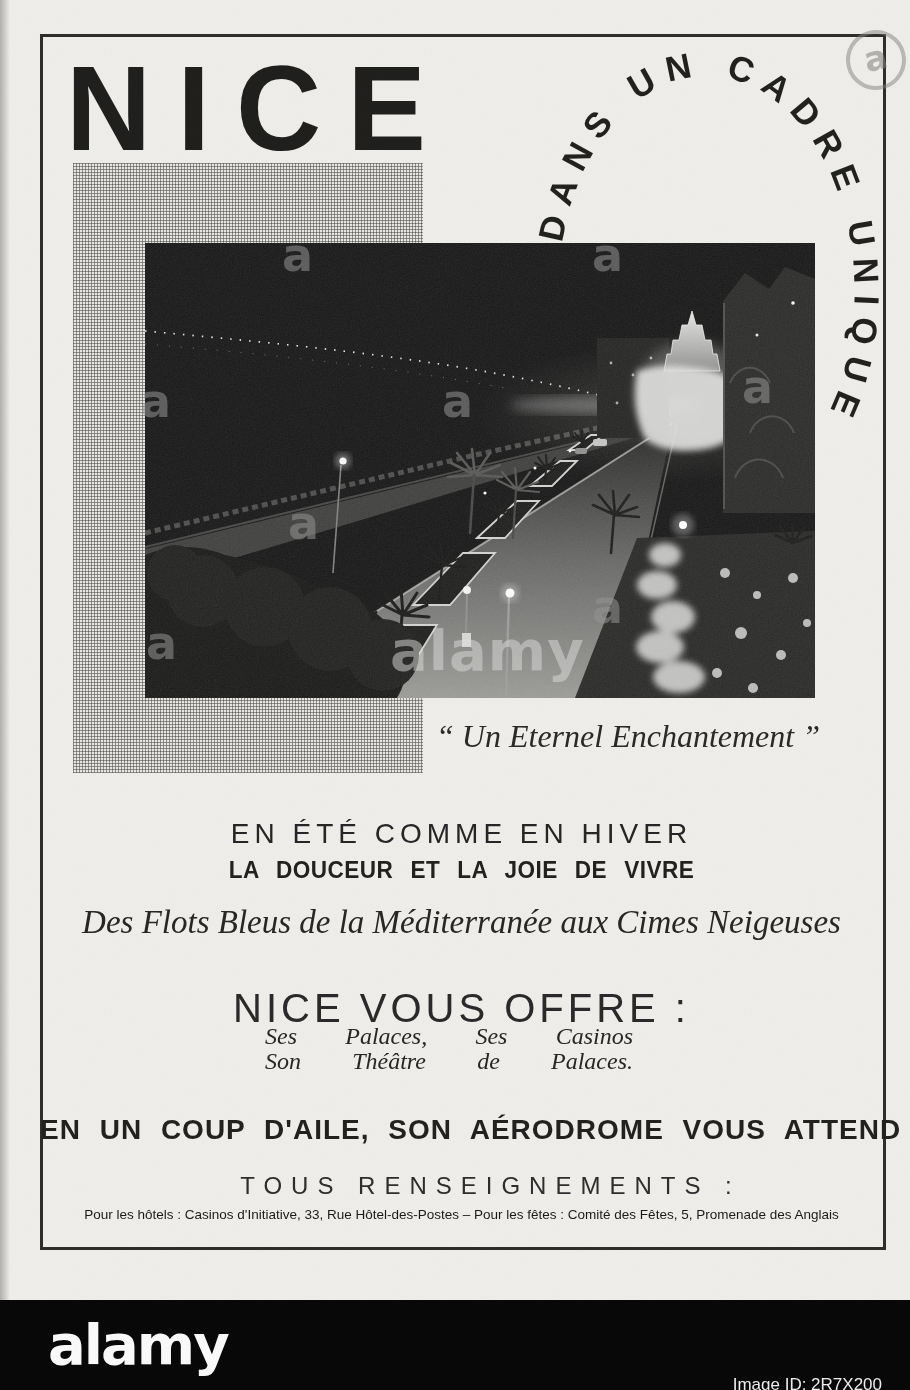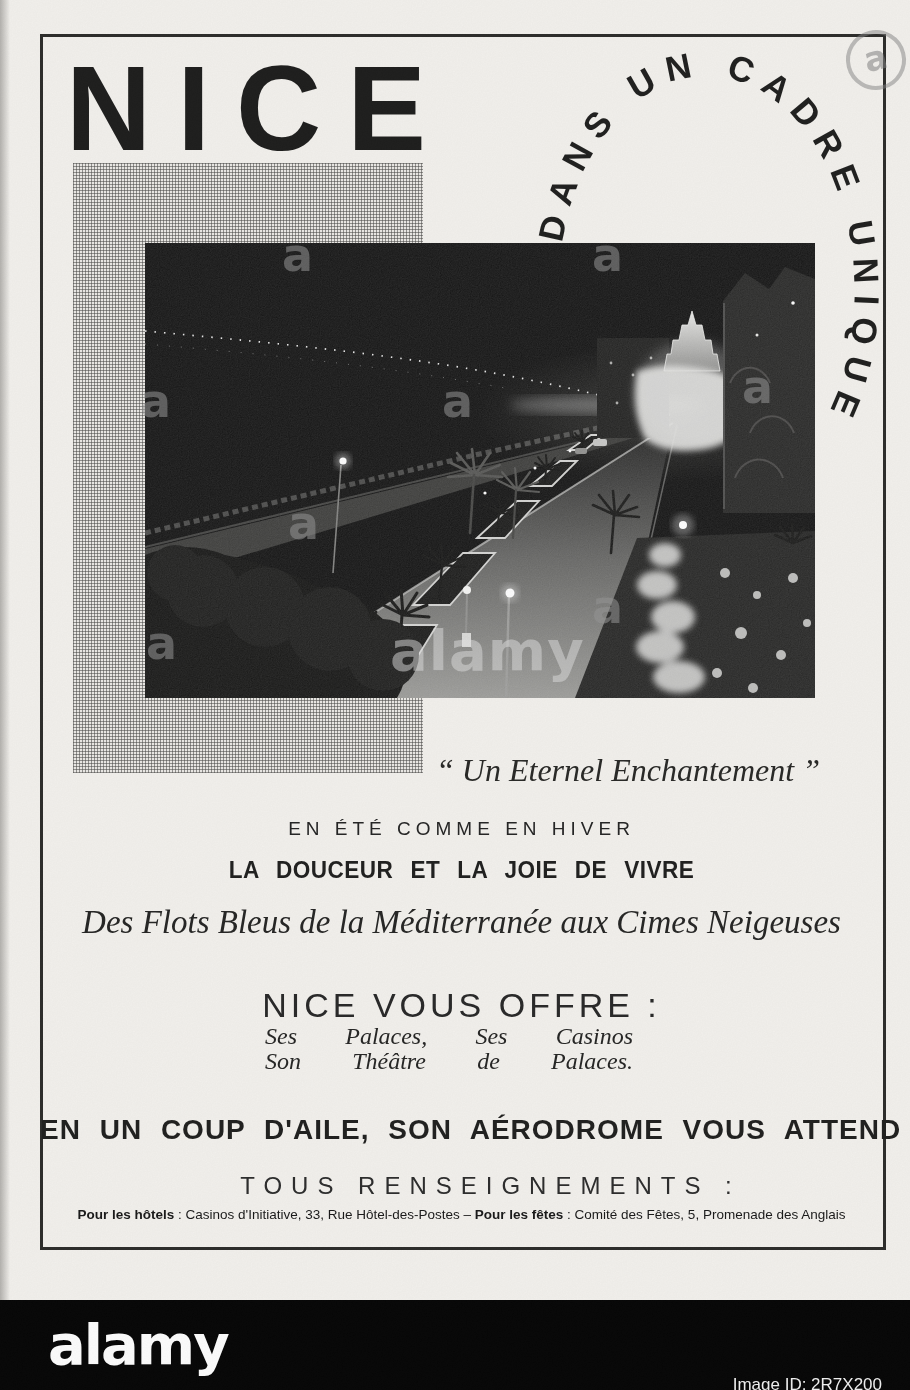--- a/index.html
+++ b/index.html
@@ -23,34 +23,34 @@
   
   #photo{left:145px;top:243px;width:670px;height:455px;background:#060606;}
   #photo svg{display:block;}
   
   #arc-svg{left:520px;top:40px;width:370px;height:440px;overflow:visible;}
   #arc-svg text{font-family:"Liberation Sans",sans-serif;font-weight:bold;
      font-size:35px;letter-spacing:11px;fill:#1d1d1c;}
   
   .centerline{left:40px;width:843px;text-align:center;color:#1d1d1c;white-space:nowrap;}
   #caption{left:370px;top:718px;width:450px;text-align:right;white-space:nowrap;
-     font-family:"Liberation Serif",serif;font-style:italic;font-size:32px;color:#262624;margin-top:34px;}
-  #line-ete{top:818px;font-size:19px;letter-spacing:5px;color:#222;}
+     font-family:"Liberation Serif",serif;font-style:italic;font-size:32px;color:#262624;}
+  #line-ete{top:818px;font-size:28px;letter-spacing:5px;color:#222;}
   #line-douceur{top:856px;font-size:24px;font-weight:bold;word-spacing:11px;
      letter-spacing:.5px;transform:scaleX(.94);transform-origin:center;}
   #line-flots{top:904px;font-family:"Liberation Serif",serif;font-style:italic;
      font-size:33px;color:#232322;text-align:center;}
-  #offer-heading{top:986px;font-size:34px;letter-spacing:4px;color:#262626;}
+  #offer-heading{top:986px;font-size:40px;letter-spacing:4px;color:#262626;}
   #offers{left:265px;top:1024px;width:368px;font-family:"Liberation Serif",serif;
      font-style:italic;font-size:24px;color:#232322;line-height:25px;}
   #offers .offer-line{text-align:justify;text-align-last:justify;}
   #line-aero{top:1114px;font-size:28px;font-weight:bold;word-spacing:10px;letter-spacing:1px;}
   #line-renseignements{top:1172px;font-size:24px;letter-spacing:9px;color:#2a2a2a;margin-left:29px;}
   #contact-line{top:1207px;font-size:13.5px;color:#161616;letter-spacing:0;}
-  #contact-line b{font-weight:bold;text-align:center;}
+  #contact-line b{font-weight:normal;text-align:center;}
   
   #footer-bar{left:0;top:1300px;width:910px;height:90px;background:#030303;color:#fff;}
   #footer-logo{left:48px;top:1312px;font-size:56px;font-weight:bold;color:#fff;
      letter-spacing:-2px;font-family:"DejaVu Sans",sans-serif;}
   #footer-right{right:28px;left:auto;top:1372px;text-align:right;color:#f2f2f2;}
   #footer-id{font-size:17px;line-height:26px;}
   #footer-url{font-size:18px;font-weight:bold;line-height:26px;}
   
   .wm-a{position:absolute;font-family:"DejaVu Sans",sans-serif;font-weight:bold;
      font-size:46px;color:rgba(150,150,150,.55);line-height:1;}

